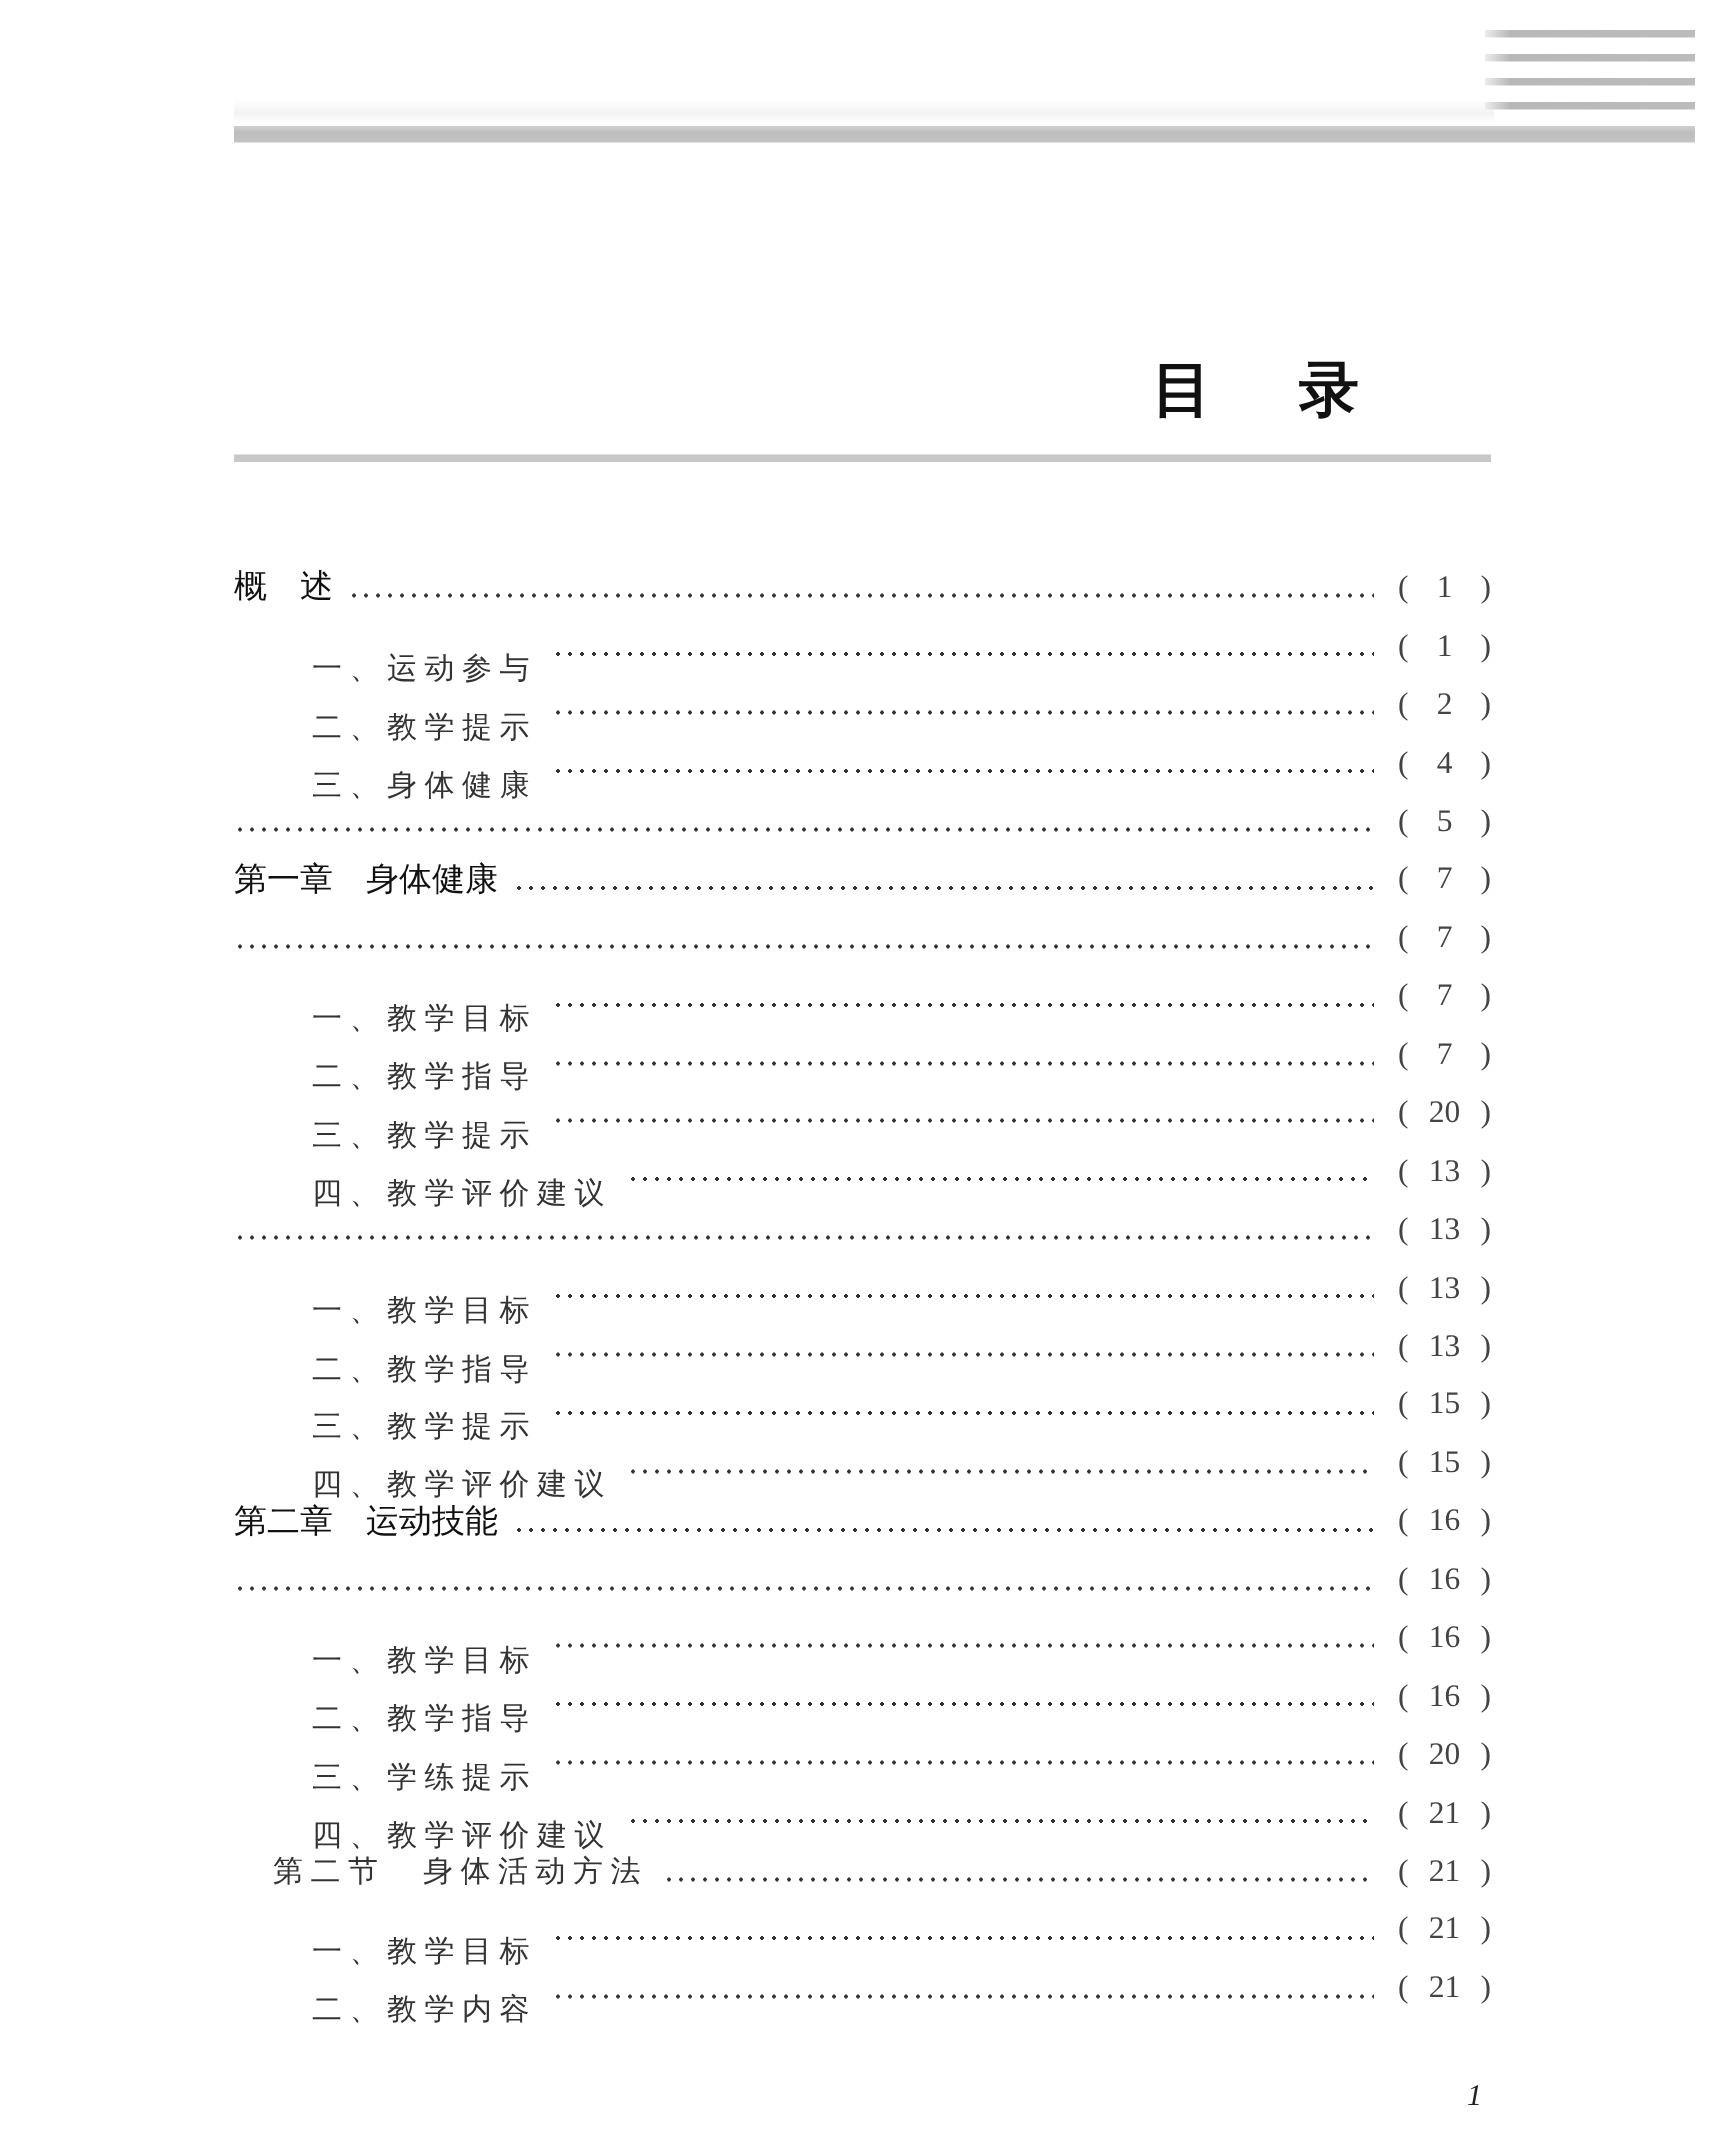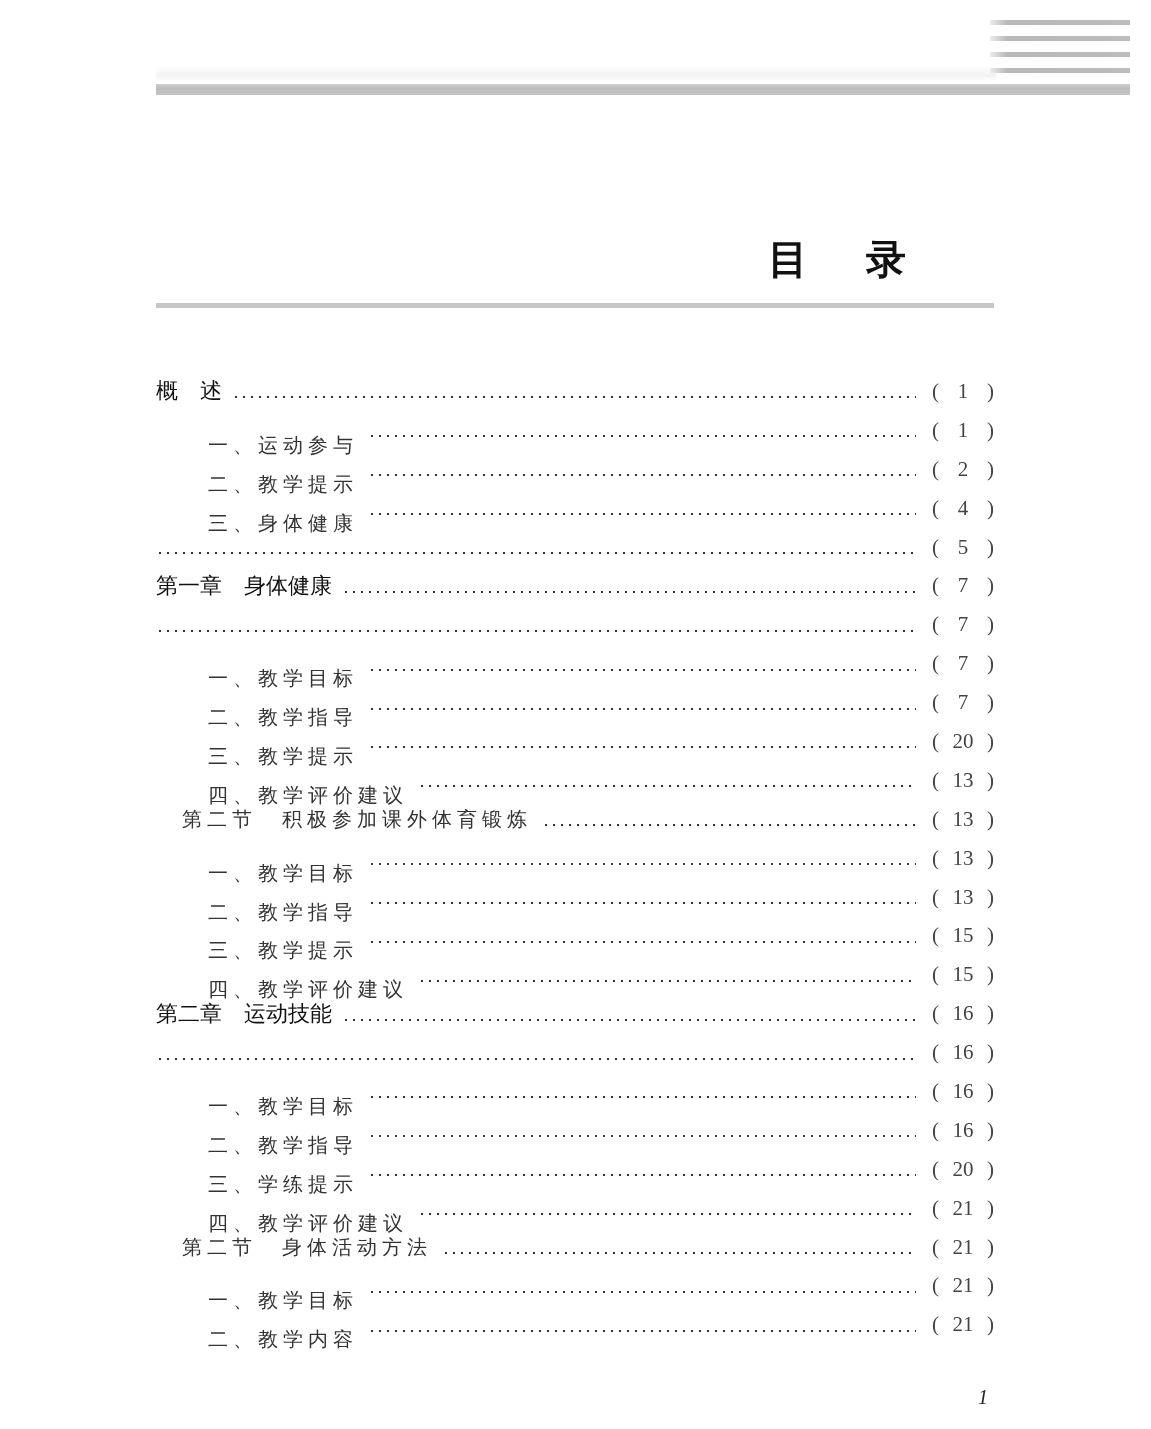--- a/index.html
+++ b/index.html
@@ -149,21 +149,20 @@
     <div class="row item">
       <span class="label">四、教学评价建议</span>
       <span class="dots"></span>
       <span class="page">
         <span>(</span>
         <span class="num">13</span>
         <span>)</span>
       </span>
     </div>
     <div class="row section">
-      <span class="label">第二节　积极参加课外体育锻炼</span>
       <span class="dots"></span>
       <span class="page">
         <span>(</span>
         <span class="num">13</span>
         <span>)</span>
       </span>
     </div>
     <div class="row item">
       <span class="label">一、教学目标</span>
       <span class="dots"></span>

